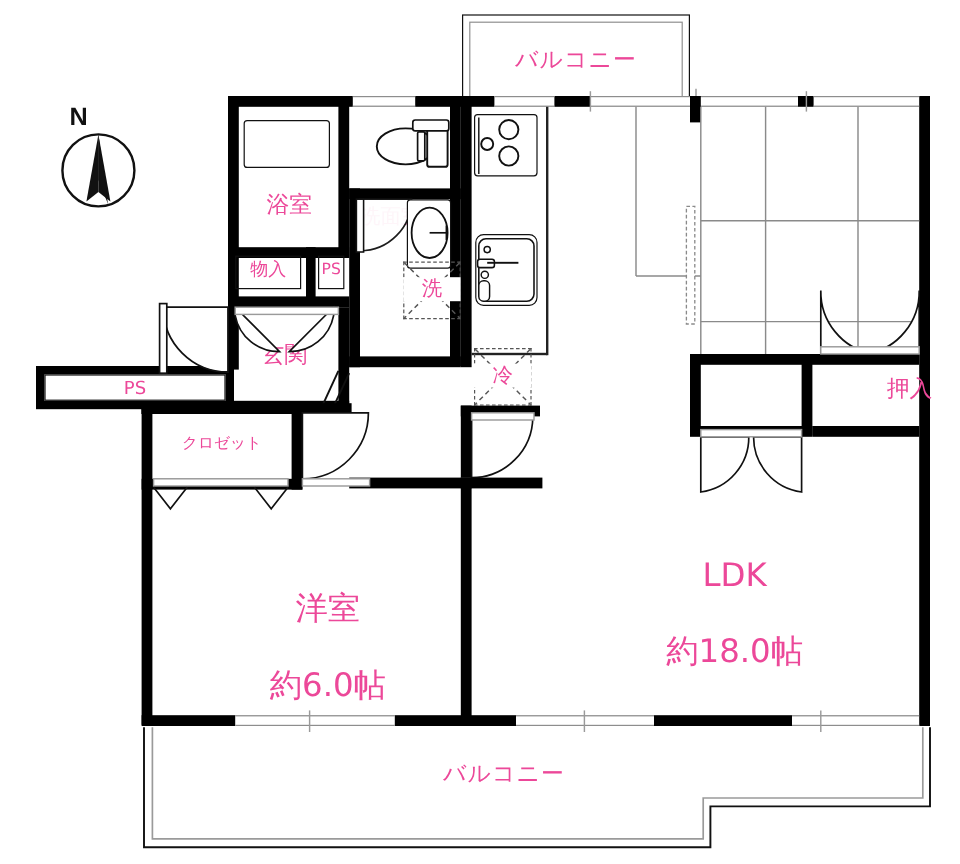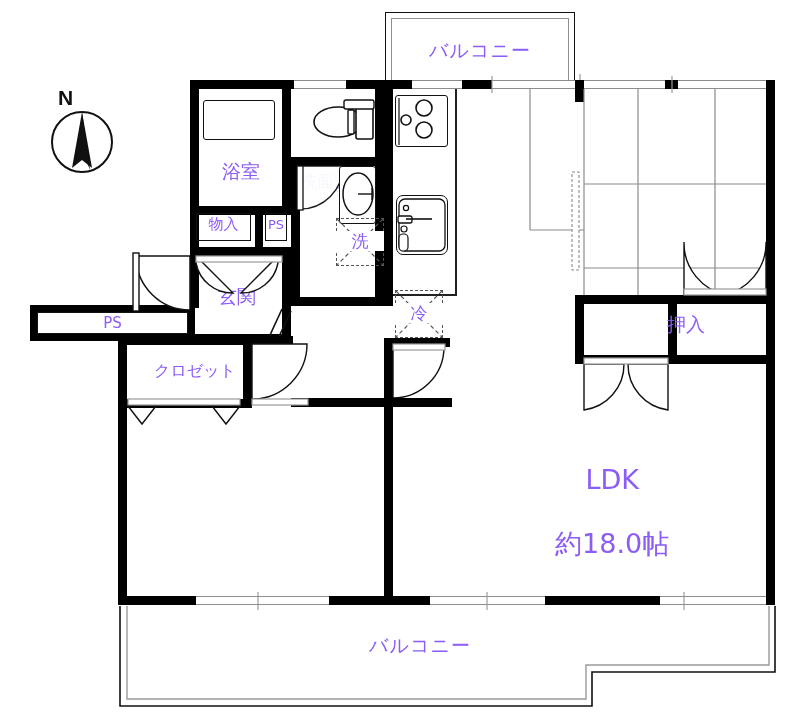--- a/index.html
+++ b/index.html
@@ -3,21 +3,21 @@
 <meta charset="utf-8">
 <style>
   html,body{margin:0;padding:0;background:#fff;}
   body{width:800px;height:720px;overflow:hidden;font-family:"Liberation Sans","DejaVu Sans",sans-serif;}
   #plan{position:relative;width:800px;height:720px;background:#fff;}
 
   
   .wall{position:absolute;background:#000;}
   .thin{position:absolute;border:1px solid #111;box-sizing:border-box;background:transparent;}
   .thinline{position:absolute;background:#222;}
-  .room-label{position:absolute;text-align:center;color:#8b5cf6;line-height:1.18;white-space:pre;
+  .room-label{position:absolute;text-align:center;color:#ec4899;line-height:1.18;white-space:pre;
               font-family:"DejaVu Sans","Liberation Sans",sans-serif;}
   .fixture{position:absolute;border:1.5px solid #111;box-sizing:border-box;border-radius:3px;background:#fff;}
   .dashbox{position:absolute;border:1.5px dashed #555;box-sizing:border-box;background:transparent;}
   svg.ov{position:absolute;left:0;top:0;width:800px;height:720px;pointer-events:none;}
 
   
   .win{position:absolute;background:#fff;box-sizing:border-box;}
   .win.h{border-top:1.4px solid #8d8d8d;border-bottom:1.4px solid #8d8d8d;}
 
   .compass-letter{position:absolute;font-size:21px;font-weight:600;color:#111;}
@@ -186,29 +186,33 @@
   <div class="wall" style="left:291px;top:398px;width:102px;height:9px;"></div>
 
   <svg class="ov">
     <path d="M393,347 L393,398 A51,51 0 0 0 444,347 Z" fill="#fff" stroke="#111" stroke-width="1.4"></path>
     <rect x="393" y="344" width="52" height="6" fill="#fff" stroke="#9a9a9a" stroke-width="1.2"></rect>
   </svg>
 
   <div class="wall" style="left:118px;top:336px;width:175px;height:9px;"></div>
   <div class="wall" style="left:243px;top:336px;width:9px;height:72px;"></div>
   <div class="wall" style="left:118px;top:399px;width:134px;height:9px;"></div>
-  <div class="room-label" style="left:136px;top:362px;width:118px;font-size:16px;">クロゼット</div>
+  <div class="room-label" style="left:126px;top:362px;width:118px;font-size:13px;">クロゼット</div>
 
   <svg class="ov">
     <rect x="128" y="399" width="112" height="6" fill="#fff" stroke="#9a9a9a" stroke-width="1.2"></rect>
     <path d="M128,406 L142,424 L156,406" fill="none" stroke="#111" stroke-width="1.4"></path>
     <path d="M212,406 L226,424 L240,406" fill="none" stroke="#111" stroke-width="1.4"></path>
   </svg>
 
   <div class="wall" style="left:384px;top:398px;width:9px;height:200px;"></div>
+  <div class="room-label" style="left:168px;top:460px;width:176px;font-size:27px;">
+    <span>洋室</span><br>
+    <span>約6.0帖</span>
+  </div>
 
   <svg class="ov">
     <path d="M252,344 L252,399 A55,55 0 0 0 307,344 Z" fill="#fff" stroke="#111" stroke-width="1.4"></path>
     <rect x="252" y="399" width="56" height="6" fill="#fff" stroke="#9a9a9a" stroke-width="1.2"></rect>
   </svg>
 
   <div class="room-label" style="left:470px;top:432px;width:250px;font-size:27px;">
     <span>LDK</span><br>
     <span>約18.0帖</span>
   </div>
@@ -232,21 +236,21 @@
     <path d="M684,295 L684,242 A53,53 0 0 0 727,295 Z" fill="#fff" stroke="#111" stroke-width="1.4"></path>
     <path d="M766,295 L766,242 A53,53 0 0 1 723,295 Z" fill="#fff" stroke="#111" stroke-width="1.4"></path>
     <rect x="684" y="289" width="82" height="6" fill="#fff" stroke="#9a9a9a" stroke-width="1.2"></rect>
   </svg>
 
   <div class="wall" style="left:575px;top:295px;width:9px;height:68px;"></div>
   <div class="wall" style="left:668px;top:295px;width:9px;height:68px;"></div>
   <div class="wall" style="left:575px;top:355px;width:102px;height:9px;"></div>
   <div class="wall" style="left:677px;top:355px;width:89px;height:9px;"></div>
 
-  <div class="room-label" style="left:643px;top:313px;width:86px;font-size:19px;">押入</div>
+  <div class="room-label" style="left:715px;top:313px;width:86px;font-size:19px;">押入</div>
 
   <svg class="ov">
     <path d="M584,364 L584,410 A46,46 0 0 0 624,364 Z" fill="#fff" stroke="#111" stroke-width="1.4"></path>
     <path d="M668,364 L668,410 A46,46 0 0 1 628,364 Z" fill="#fff" stroke="#111" stroke-width="1.4"></path>
     <rect x="584" y="358" width="84" height="6" fill="#fff" stroke="#9a9a9a" stroke-width="1.2"></rect>
   </svg>
 
   <div class="wall" style="left:384px;top:398px;width:68px;height:9px;"></div>
 
 </div>

